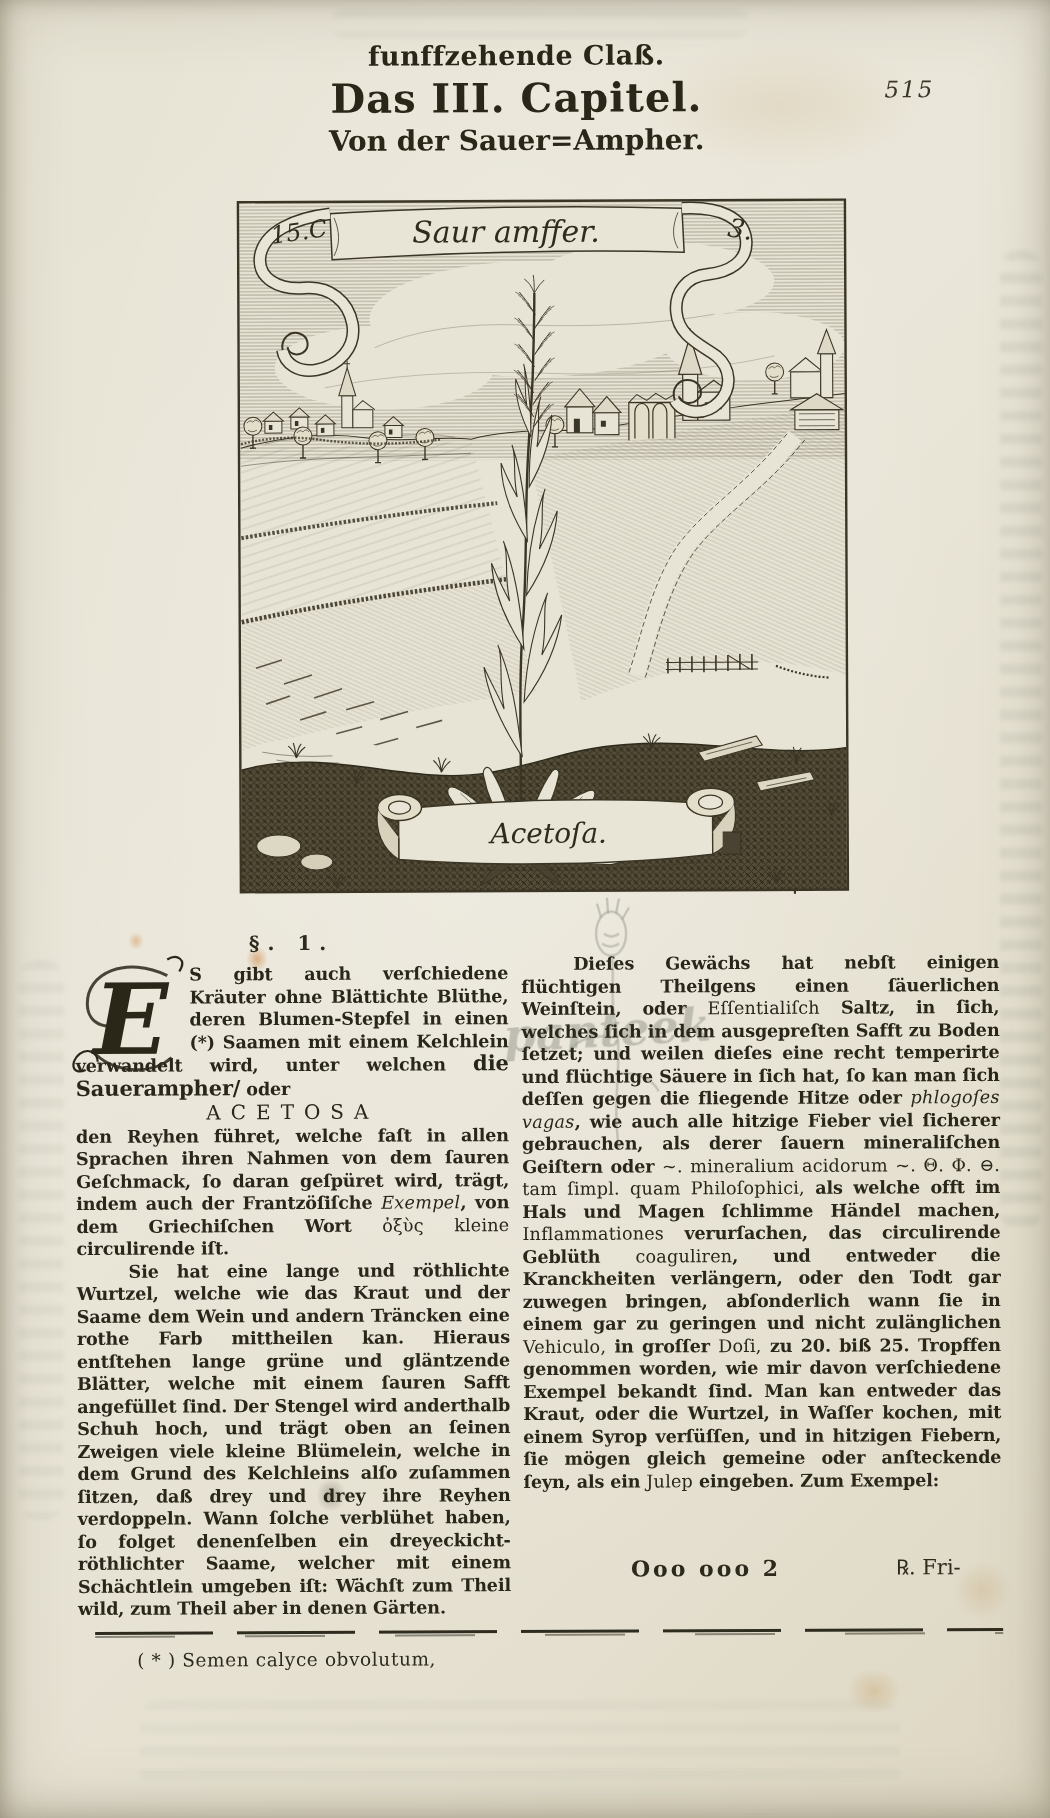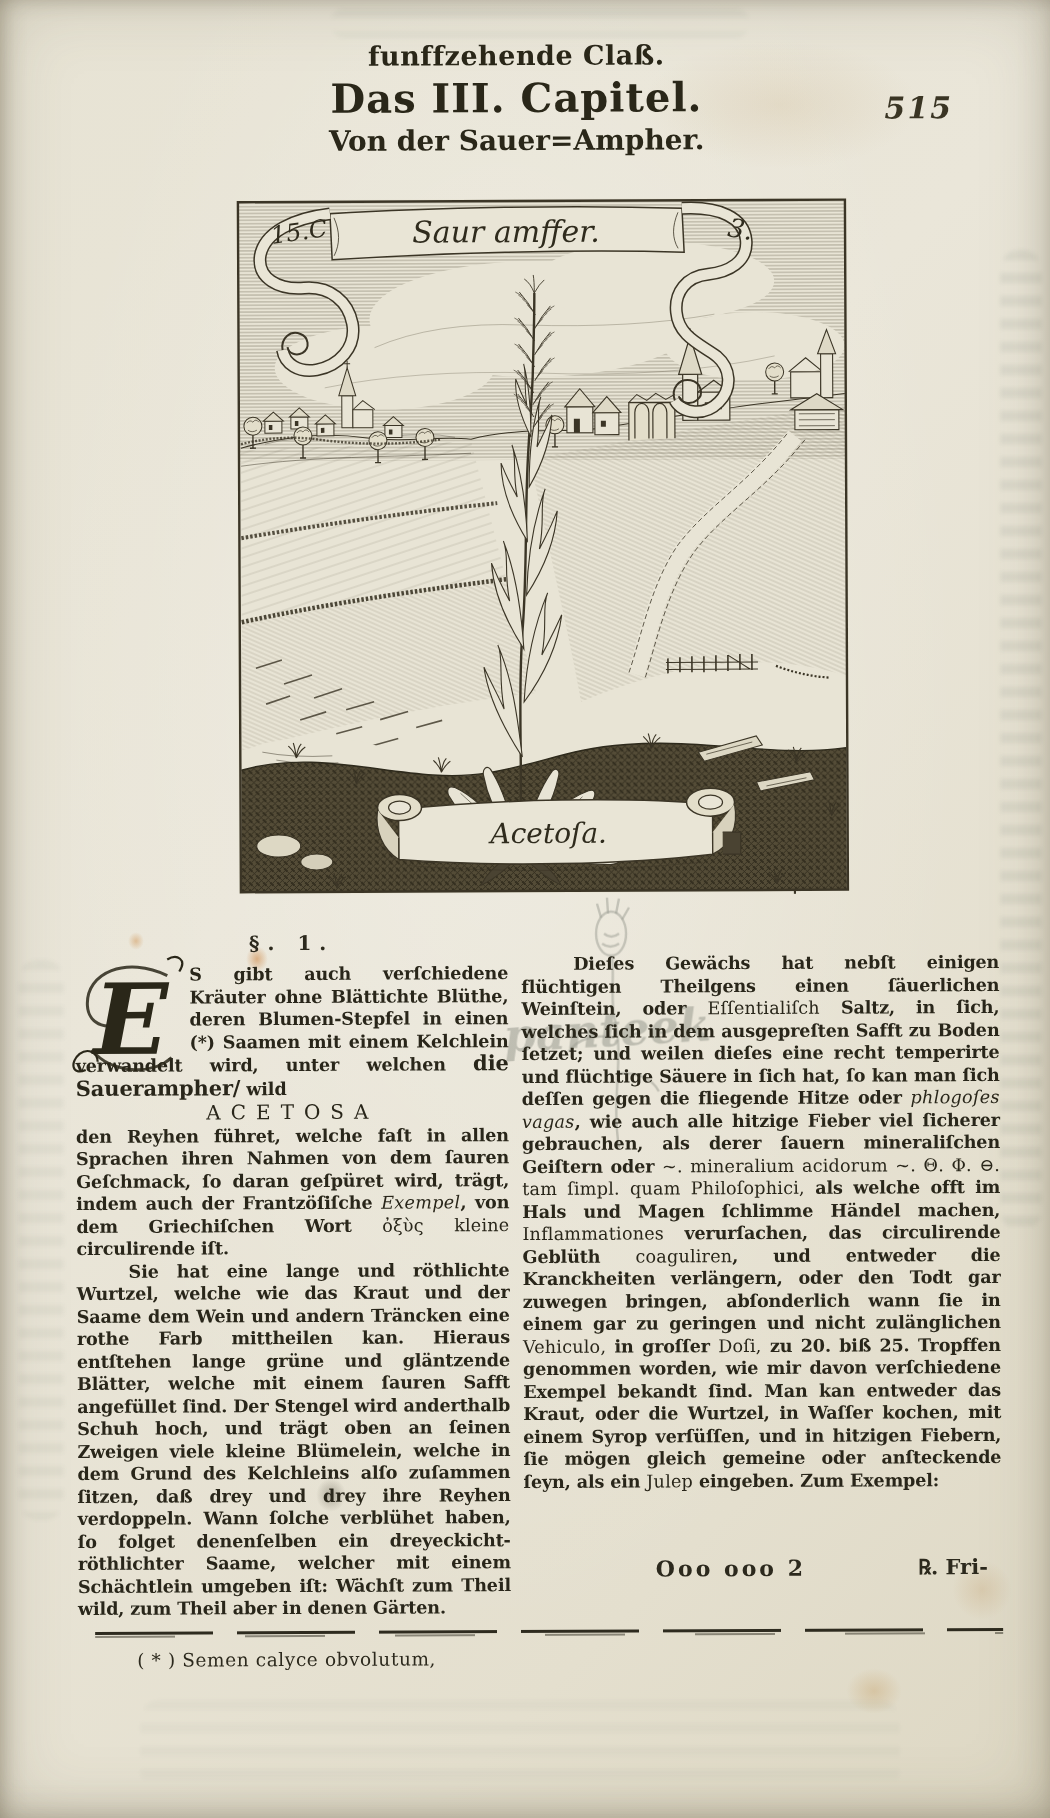--- a/index.html
+++ b/index.html
@@ -9,37 +9,37 @@
       linear-gradient(135deg,#e7e3d4 0%,#eae6d9 40%,#e4dfce 78%,#ddd7c3 100%);
     font-family:"DejaVu Serif","Liberation Serif",serif;color:#2c291d;}
   .page::after{content:"";position:absolute;inset:0;pointer-events:none;
     box-shadow:inset 0 0 70px rgba(96,85,60,.22), inset 16px 0 22px -12px rgba(80,70,48,.30),
       inset -10px -16px 34px -14px rgba(80,70,48,.28), inset 0 14px 20px -12px rgba(80,70,48,.20);}
   .tilt{position:absolute;inset:0;transform:rotate(-.25deg);}
   .hdr{position:absolute;left:120px;width:800px;text-align:center;font-weight:700;color:#2a2719;}
   .hdr1{top:40px;font-size:27px;letter-spacing:.5px;}
   .hdr2{top:74px;font-size:40px;letter-spacing:1px;}
   .hdr3{top:124px;font-size:28px;}
-  .pageno{position:absolute;left:888px;top:92px;font-size:30px;font-style:italic;font-weight:700;color:#3a3524;letter-spacing:2px;}
+  .pageno{position:absolute;left:888px;top:78px;font-size:23px;font-style:italic;font-weight:400;color:#3a3524;letter-spacing:2px;}
   .engraving{position:absolute;left:237px;top:197px;width:615px;height:698px;}
   .wm{position:absolute;left:468px;top:838px;width:280px;height:320px;z-index:1;pointer-events:none;opacity:.55;filter:blur(.4px);}
   .col{position:absolute;z-index:2;font-weight:700;text-align:justify;color:#29261a;
        font-size:17.6px;line-height:22.5px;letter-spacing:-.15px;}
   .colL{left:75px;top:962px;width:433px;}
   .colR{left:521px;top:953px;width:478px;}
   .secmark{position:absolute;z-index:2;left:75px;top:930px;width:433px;text-align:center;font-size:20px;font-weight:700;letter-spacing:8px;}
   .a{font-weight:400;letter-spacing:.2px;}
   .ai{font-weight:400;font-style:italic;letter-spacing:.3px;}
   .dropcap{float:left;width:108px;height:70px;margin:2px 6px 0 0;position:relative;}
   .dropcap svg{position:absolute;left:-8px;top:-12px;overflow:visible;}
   .acetosa-h{text-align:center;font-weight:400;font-size:20px;letter-spacing:10px;margin:1px 0 1px 0;}
   .p{margin:0;}
   .indent{text-indent:52px;}
-  .footer-sig{position:absolute;z-index:2;left:628px;top:1556px;width:200px;text-align:center;font-size:22px;font-weight:700;letter-spacing:3px;}
-  .footer-catch{position:absolute;z-index:2;left:915px;top:1554px;font-size:21px;font-weight:700;}
+  .footer-sig{position:absolute;z-index:2;left:628px;top:1556px;width:200px;font-size:22px;font-weight:700;letter-spacing:3px;}
+  .footer-catch{position:absolute;z-index:2;left:893px;top:1554px;font-size:21px;font-weight:400;}
   .fnrule{position:absolute;z-index:2;left:92px;top:1630px;width:908px;height:3px;
     background:repeating-linear-gradient(90deg,#2e2b1f 0 118px,transparent 118px 142px);}
   .fnrule2{position:absolute;z-index:2;left:92px;top:1634px;width:908px;height:1.5px;opacity:.5;
     background:repeating-linear-gradient(90deg,#2e2b1f 0 80px,transparent 80px 150px);}
   .footnote{position:absolute;z-index:2;left:134px;top:1648px;font-size:18.5px;font-weight:400;letter-spacing:.6px;}
   .ghost{position:absolute;pointer-events:none;filter:blur(2.2px);border-radius:20px;
     background:repeating-linear-gradient(180deg,rgba(108,124,110,.10) 0 10px,rgba(0,0,0,0) 10px 23px);}
   .stain{position:absolute;pointer-events:none;border-radius:50%;}
 </style>
 </head>
@@ -299,21 +299,21 @@
 
     <div class="col colL">
       <p class="p">
         <span class="dropcap">
           <svg width="130" height="140" viewBox="0 0 130 140">
             <path d="M112 18 C 120 6 110 0 100 6 M18 116 C 4 122 2 108 12 100 C 20 94 30 98 30 108" stroke="#2a2719" stroke-width="2.2" fill="none"></path>
             <path d="M100 22 C 60 2 18 18 20 52 C 21 72 44 78 56 66 M24 96 C 44 120 84 122 104 104" stroke="#2a2719" stroke-width="3" fill="none" opacity=".85"></path>
             <text x="26" y="100" font-size="98" font-style="italic" font-weight="bold" font-family="DejaVu Serif, Liberation Serif, serif" fill="#2a2719">E</text>
           </svg>
         </span>
-        <span>S gibt auch verſchiedene Kräuter ohne Blättichte Blüthe, deren Blumen-Stepfel in einen (*) Saamen mit einem Kelchlein verwandelt wird, unter welchen </span><span style="font-size:21px;">die Sauerampher/</span><span> wild</span>
+        <span>S gibt auch verſchiedene Kräuter ohne Blättichte Blüthe, deren Blumen-Stepfel in einen (*) Saamen mit einem Kelchlein verwandelt wird, unter welchen </span><span style="font-size:21px;">die Sauerampher/</span><span> oder</span>
       </p>
       <div class="acetosa-h">ACETOSA</div>
       <p class="p">
         <span>den Reyhen führet, welche faſt in allen Sprachen ihren Nahmen von dem ſauren Geſchmack, ſo daran geſpüret wird, trägt, indem auch der Frantzöſiſche </span><span class="ai">Exempel</span><span>, von dem Griechiſchen Wort </span><span class="a">ὀξὺς kleine</span><span> circulirende iſt.</span>
       </p>
       <p class="p indent">Sie hat eine lange und röthlichte Wurtzel, welche wie das Kraut und der Saame dem Wein und andern Träncken eine rothe Farb mittheilen kan.  Hieraus entſtehen lange grüne und gläntzende Blätter, welche mit einem ſauren Safft angefüllet ſind.  Der Stengel wird anderthalb Schuh hoch, und trägt oben an ſeinen Zweigen viele kleine Blümelein, welche in dem Grund des Kelchleins alſo zuſammen ſitzen, daß drey und drey ihre Reyhen verdoppeln.  Wann ſolche verblühet haben, ſo folget denenſelben ein dreyeckicht-röthlichter Saame, welcher mit einem Schächtlein umgeben iſt: Wächſt zum Theil wild, zum Theil aber in denen Gärten.</p>
     </div>
 
     <div class="col colR">
       <p class="p indent">

